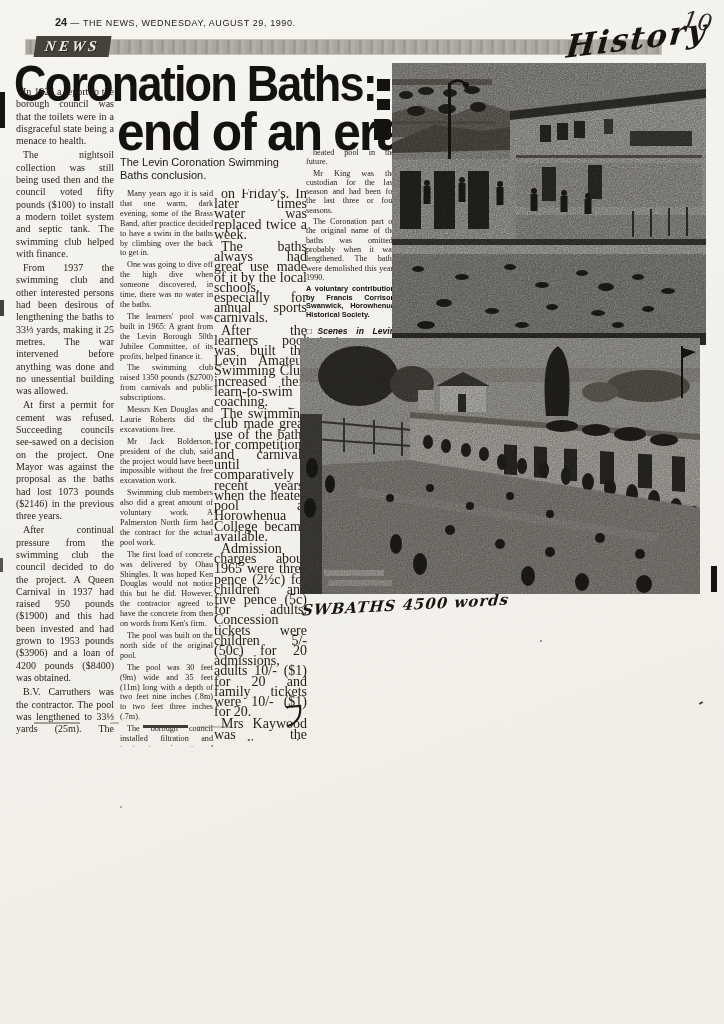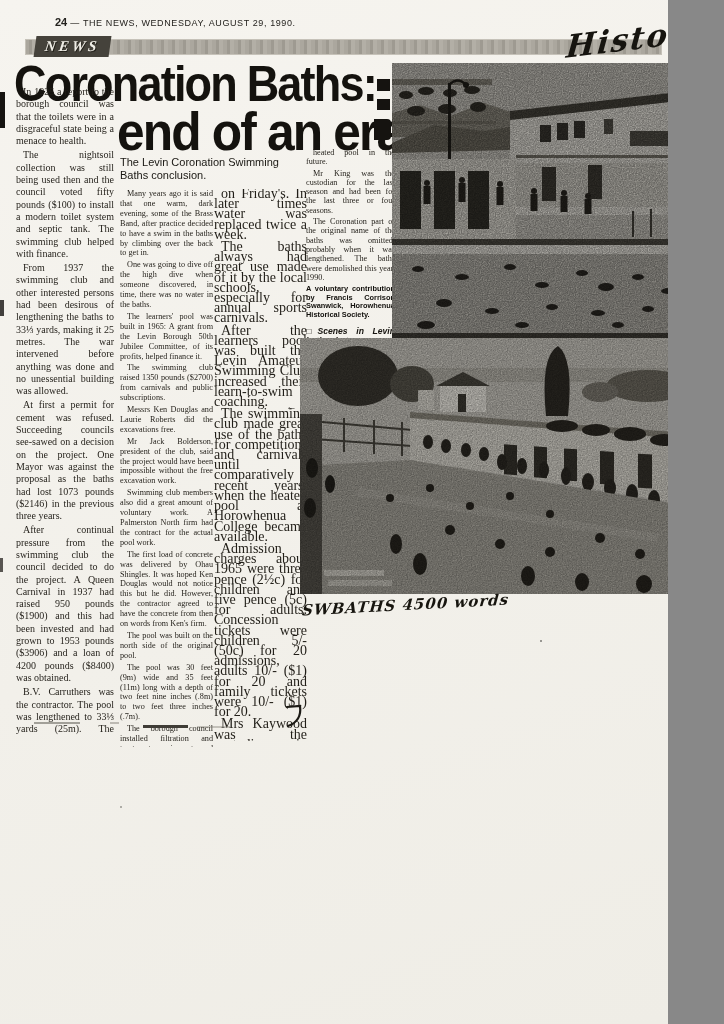--- a/index.html
+++ b/index.html
@@ -1,17 +1,17 @@
 <!DOCTYPE html>
 <html><head>
 <meta charset="utf-8">
 <style>
   html,body{margin:0;padding:0;background:#888;}
   .page{
-    position:relative;width:668px;height:1024px;overflow:hidden;
+    position:relative;width:724px;height:1024px;overflow:hidden;
     background:linear-gradient(160deg,#f6f4ef 0%,#f2f0ea 55%,#efede6 100%);
     font-family:"Liberation Serif",serif;color:#1d1b17;
   }
   
   .masthead{position:absolute;left:55px;top:16px;font-family:"Liberation Sans",sans-serif;
     font-size:9px;letter-spacing:.6px;color:#24221e;white-space:nowrap;}
   .masthead .pgnum{font-weight:bold;font-size:11px;letter-spacing:0;}
   
   .banner{position:absolute;left:25px;top:39px;width:637px;height:16px;
     background:repeating-linear-gradient(90deg,#aba79e 0 4px,#9e9a91 4px 7px,#b3afa6 7px 11px);

